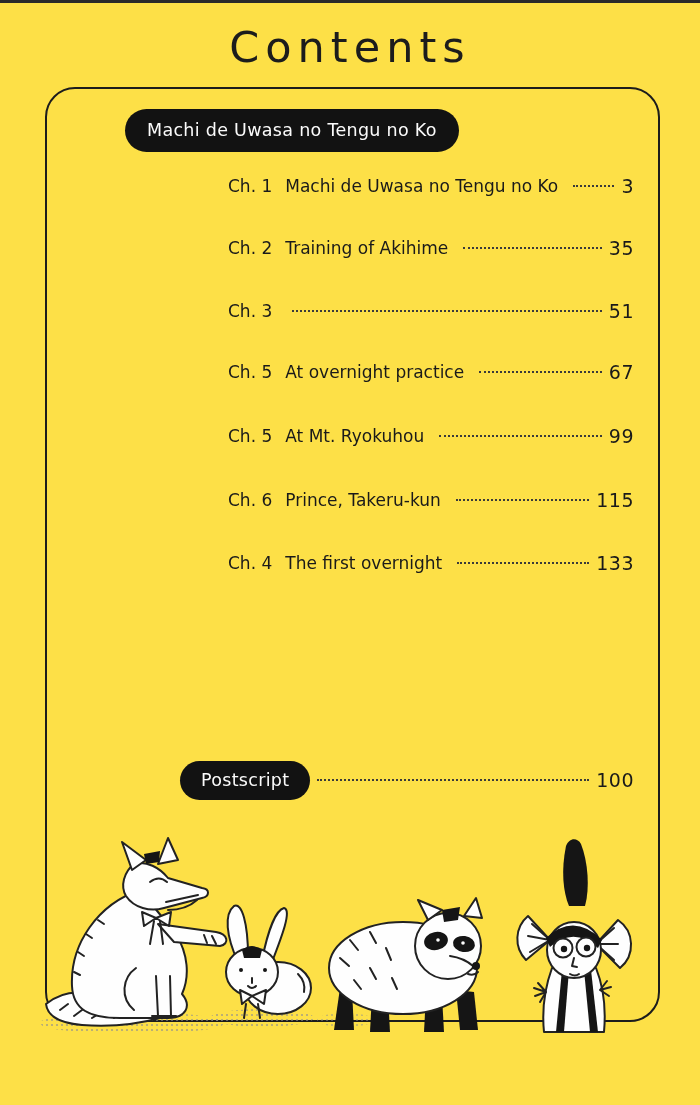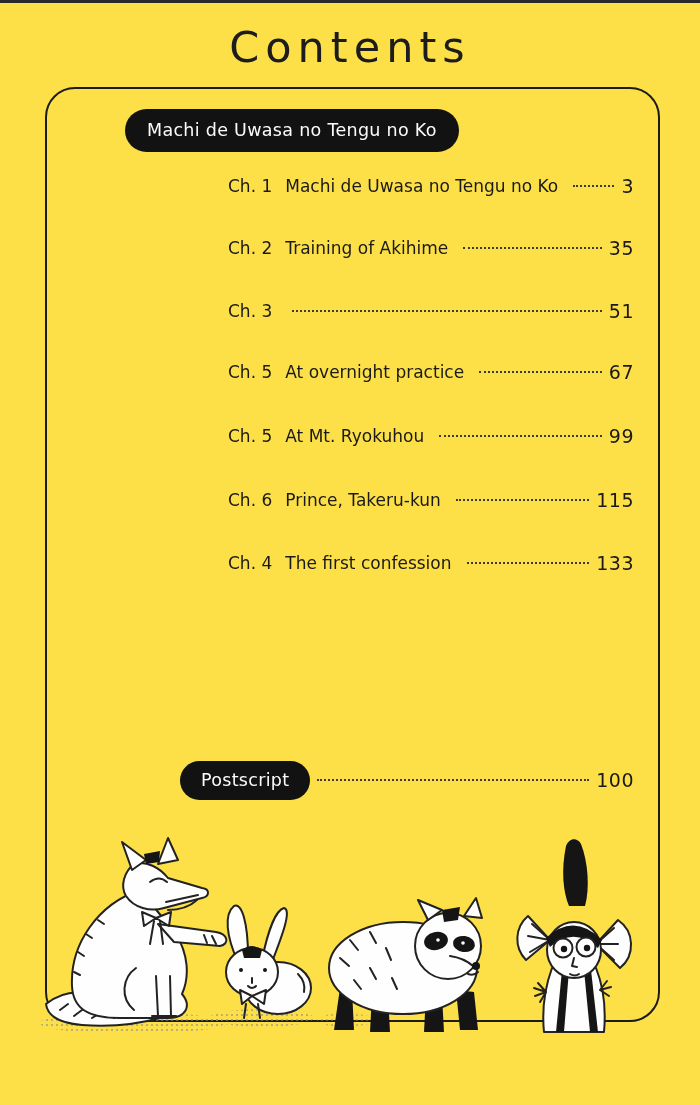--- a/index.html
+++ b/index.html
@@ -104,21 +104,21 @@
     <span class="pg">99</span>
   </div>
   <div class="row chrow r5">
     <span class="ch-label">Ch. 6</span>
     <span class="ch-title">Prince, Takeru-kun</span>
     <span class="leader"></span>
     <span class="pg">115</span>
   </div>
   <div class="row chrow r6">
     <span class="ch-label">Ch. 4</span>
-    <span class="ch-title">The first confession</span>
+    <span class="ch-title">The first overnight</span>
     <span class="leader"></span>
     <span class="pg">133</span>
   </div>
 
   <div class="row extra2">
     <span class="badge">Postscript</span>
     <span class="leader"></span>
     <span class="pg">100</span>
   </div>
 

